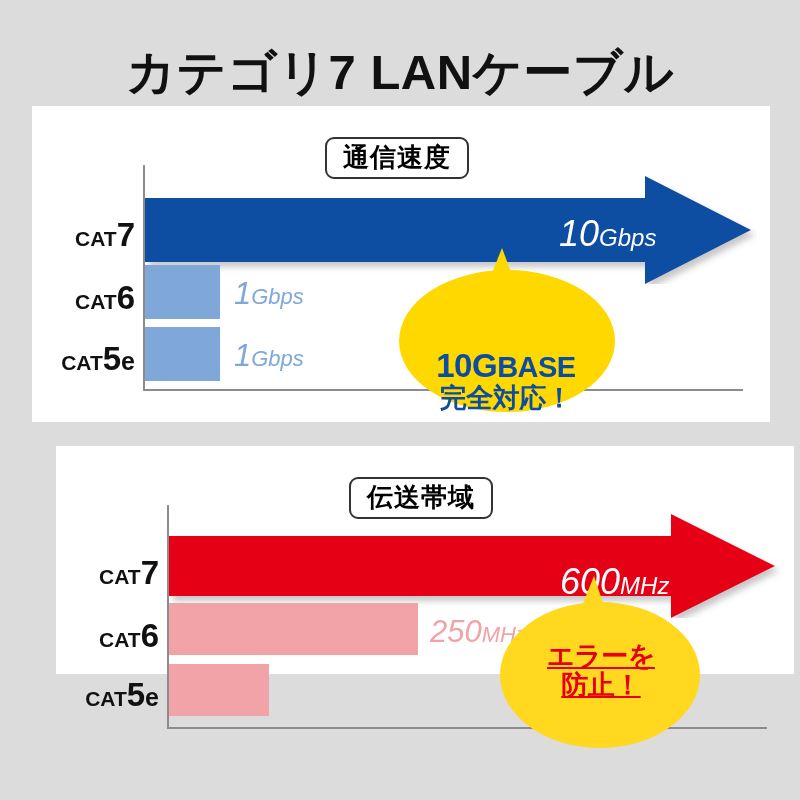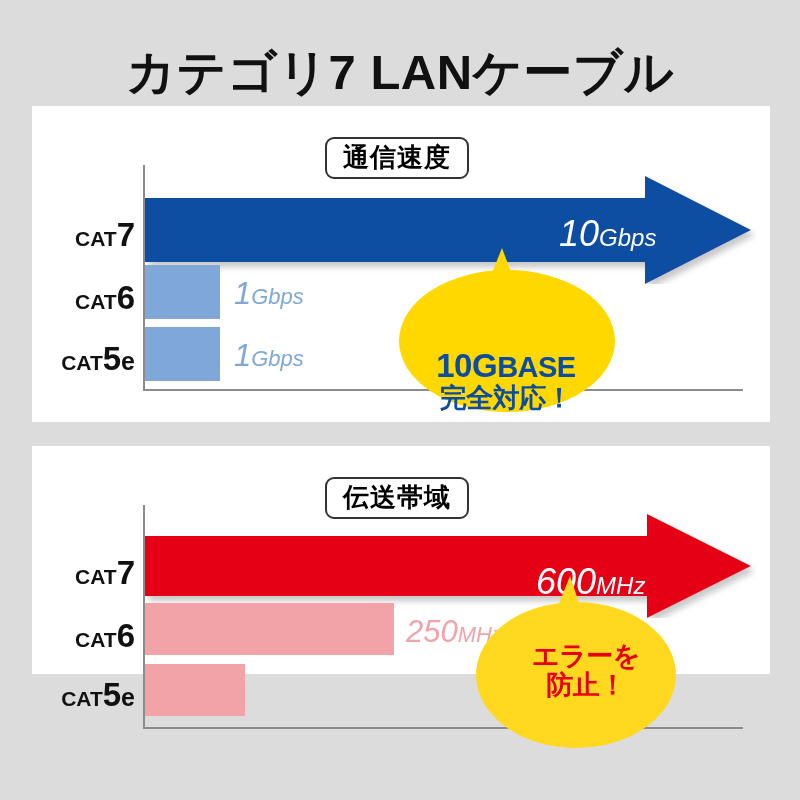--- a/index.html
+++ b/index.html
@@ -32,21 +32,21 @@
   }
 
   
   .panel {
     position: absolute;
     left: 32px;
     width: 738px;
     background: #ffffff;
   }
   #panel-speed { top: 106px; height: 316px; }
-  #panel-bandwidth { top: 446px; height: 228px; }
+  #panel-bandwidth { top: 446px; height: 228px; margin-left: 24px; }
 
   
   .chart-chip {
     position: absolute;
     border: 2px solid #333333;
     border-radius: 9px;
     background: #ffffff;
     font-size: 26px;
     font-weight: bold;
     color: #000000;
@@ -243,19 +243,19 @@
     <span class="big">250</span><span class="small">MHz</span>
   </div>
 
   <div class="bar bar-pink-light" style="left:113px; top:218px; width:100px; height:52px;"></div>
 
   <div class="callout" id="callout-error" style="left:442px; top:120px;">
     <svg style="position:absolute; left:0; top:0;" width="220" height="180" viewBox="0 0 220 180">
       <path d="M96,10 L118,76 L72,70 Z" fill="#ffd81f"></path>
     </svg>
     <div class="callout-body" style="left:2px; top:36px; width:200px; height:146px;"></div>
-    <div class="callout-text" style="left:12px; top:76px; width:200px;">
+    <div class="callout-text" style="left:3px; top:76px; width:200px;text-decoration:underline;">
       <span class="line1">エラーを</span>
       <span class="line2">防止！</span>
     </div>
   </div>
 
 </div>
 
 </body></html>

